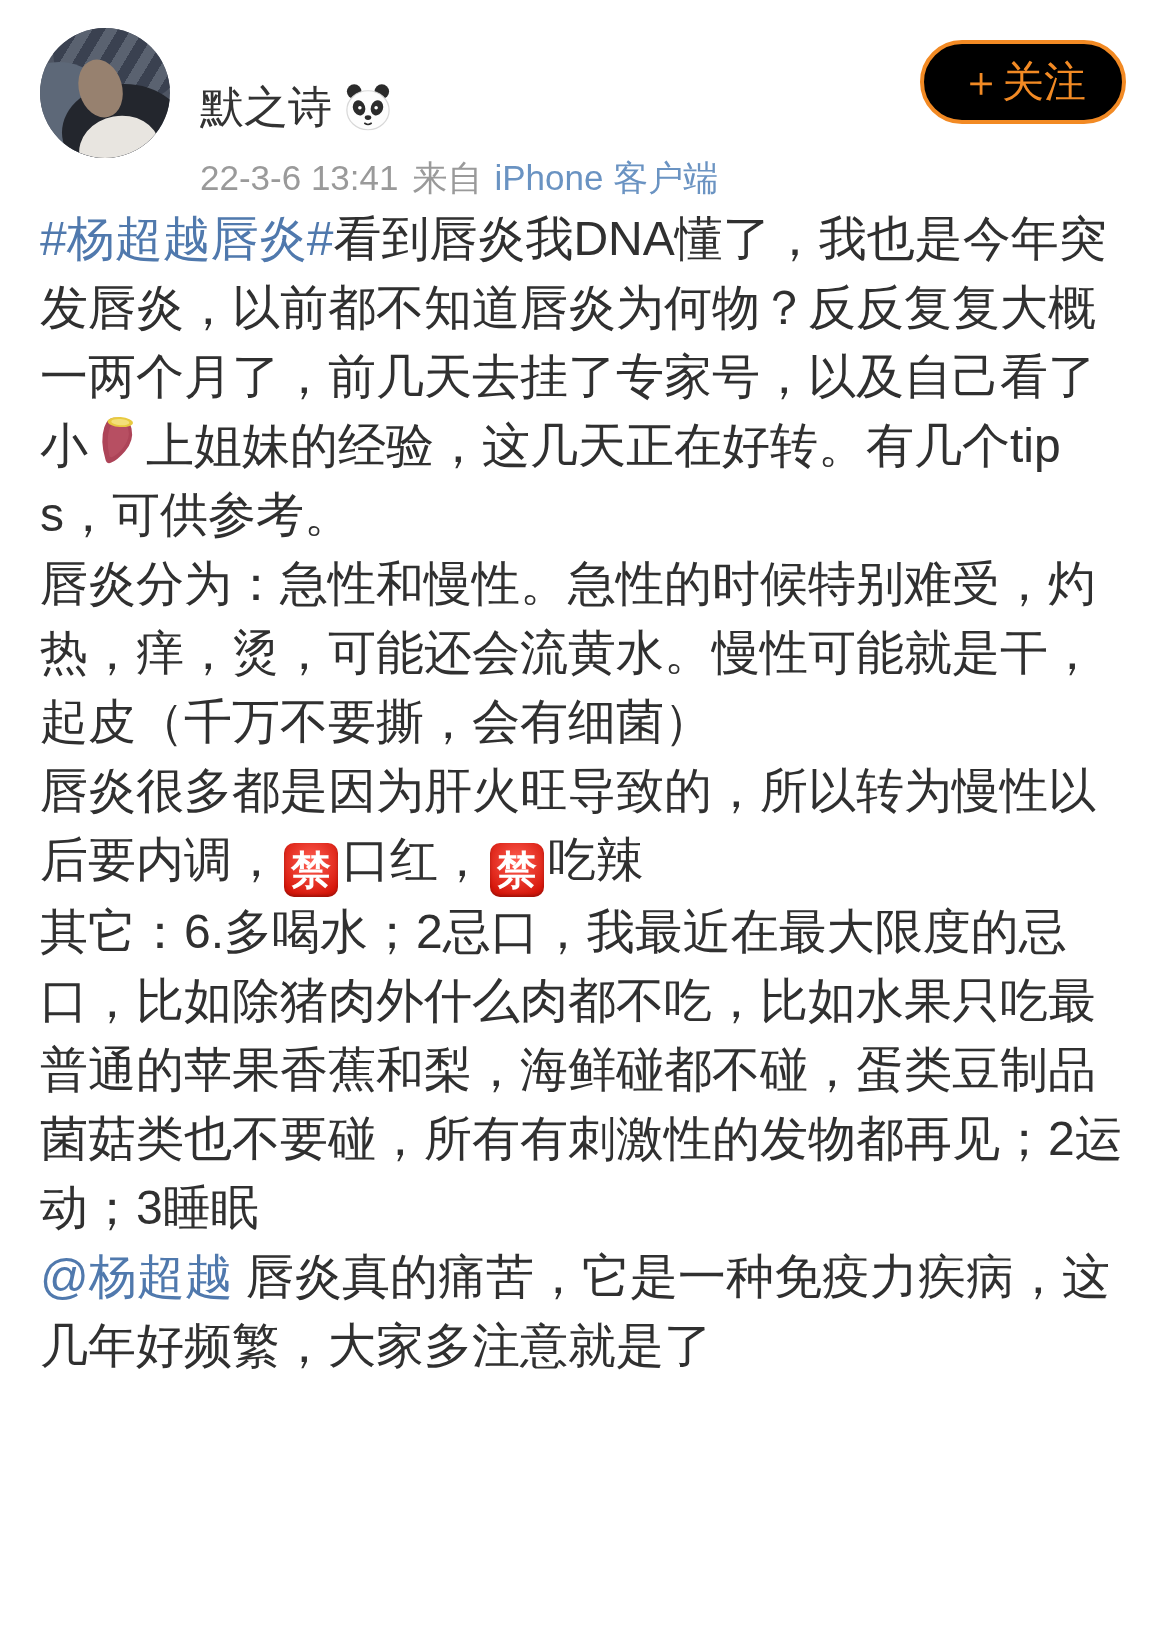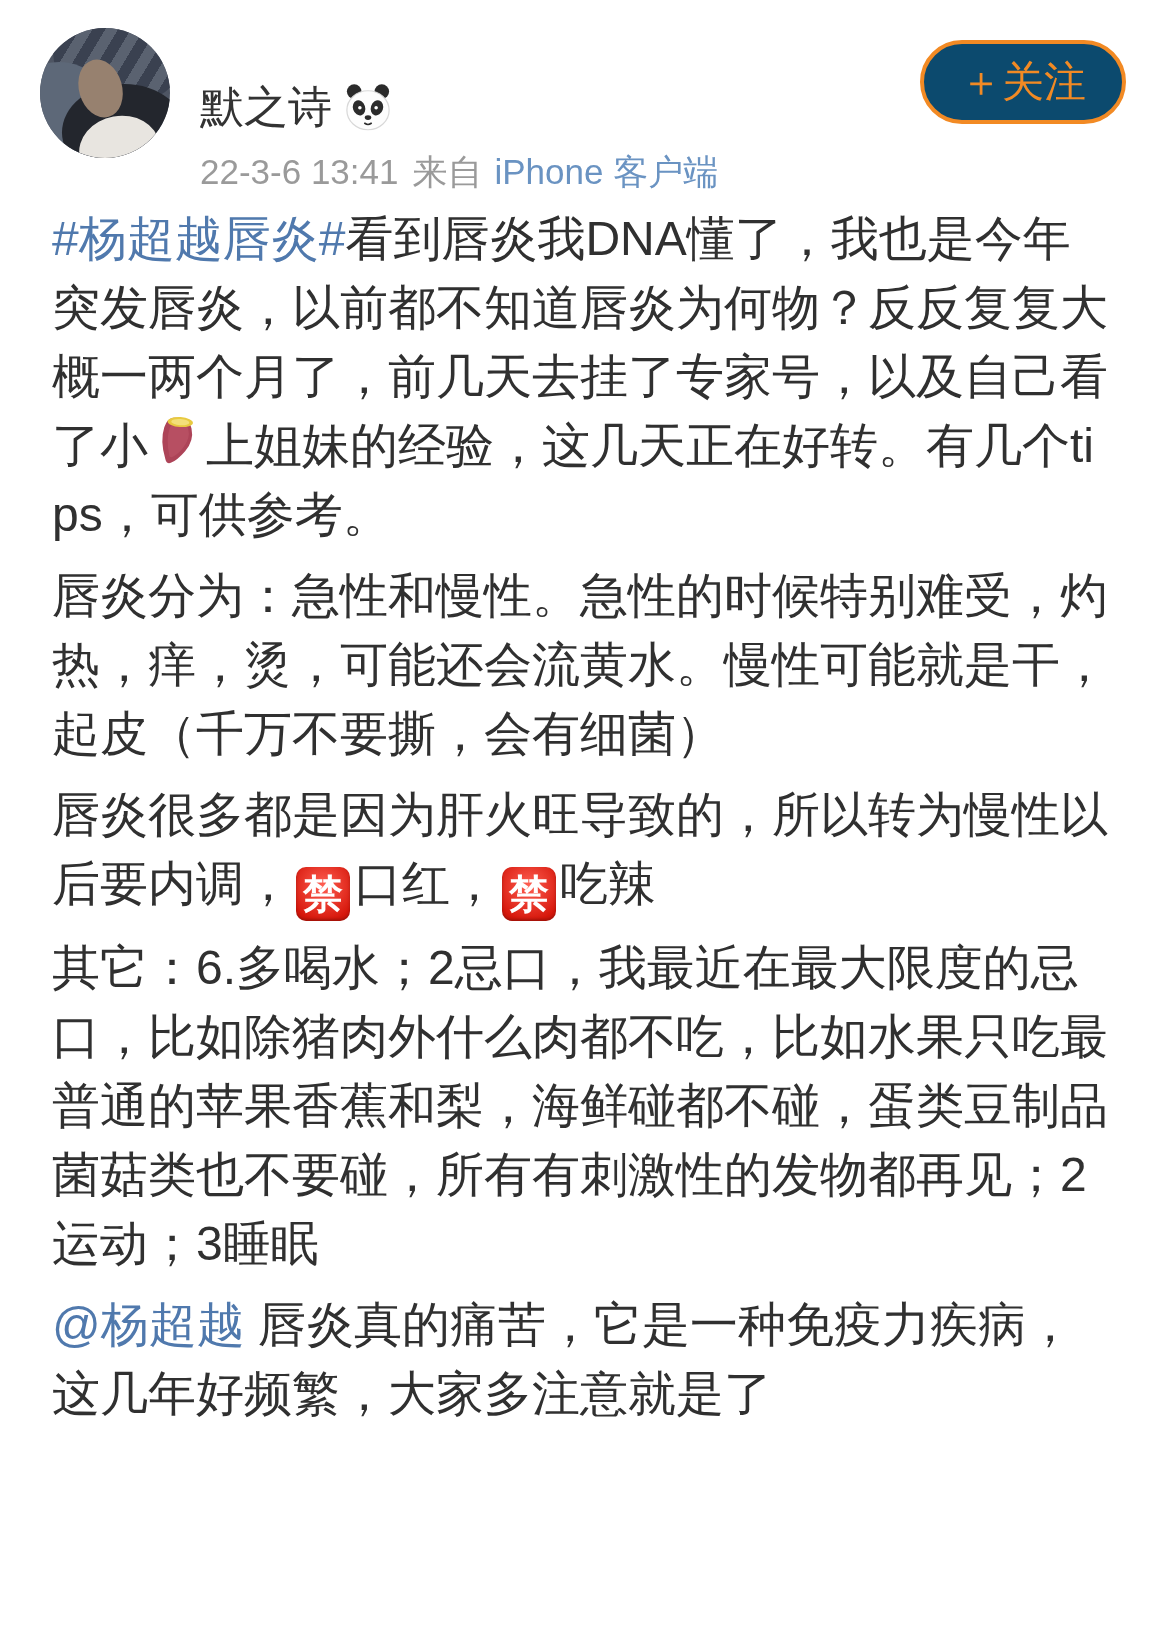--- a/index.html
+++ b/index.html
@@ -31,48 +31,48 @@
   }
   .avatar .pillow { left:-28%; top:26%; width:85%; height:85%; background:#5d6878; border-radius:50%; }
   .avatar .dark { right:-12%; bottom:-18%; width:95%; height:75%; background:#23262d; border-radius:50%; }
   .avatar .white { left:30%; bottom:-20%; width:62%; height:52%; background:#e8e5e0; border-radius:50%; transform:rotate(-10deg); }
   .avatar .face { left:30%; top:24%; width:33%; height:45%; background:#97816f; border-radius:50%; transform:rotate(-16deg); }
 
   .user-block { position:absolute; left:200px; top:40px; }
   .username-row { display:flex; align-items:center; gap:10px;margin-top:41px; }
   .username { font-size:44px; color:#333; line-height:1.2; cursor:pointer; }
   .panda { width:52px; height:52px; display:inline-block; }
-  .meta-row { margin-top:15px; font-size:35px; color:var(--muted,#9a9a9a); }
+  .meta-row { margin-top:21px; font-size:35px; color:var(--muted,#9a9a9a); }
   .meta-row .timestamp { margin-right:14px; }
   .meta-row .source-prefix { margin-right:12px; }
   .source-link { color:var(--source-link,#6a93c2); text-decoration:none; cursor:pointer; }
 
   .follow-btn {
     position:absolute; right:44px; top:40px;
     height:84px; padding:0 36px;
-    background:#0c4a6e;
+    background:#000000;
     border:4px solid var(--accent,#f28a24);
     border-radius:42px;
     color:var(--accent,#f28a24);
     font-size:42px;
     font-family:inherit;
     display:flex; align-items:center; justify-content:center;
     cursor:pointer;
   }
 
   
   .post-body {
     margin:34px 40px 0 40px;
     width:1090px;
     font-size:48px;
     line-height:69px;
     color:var(--text,#303030);
     word-break:break-all;
   }
-  .para { margin:12px; }
+  .para { margin:0; }
   .seg-link { color:var(--link,#5079ad); text-decoration:none; cursor:pointer; }
 
   .emoji { display:inline-block; vertical-align:-8px; }
   .potato-emoji { width:58px; height:58px; }
   .potato-emoji svg { width:100%; height:100%; display:block; }
   .prohibit-emoji {
     width:54px; height:54px;
     margin:0 4px;
     border-radius:10px;
     background:radial-gradient(circle at 50% 35%, #ff5f52, #d6170b 80%);

